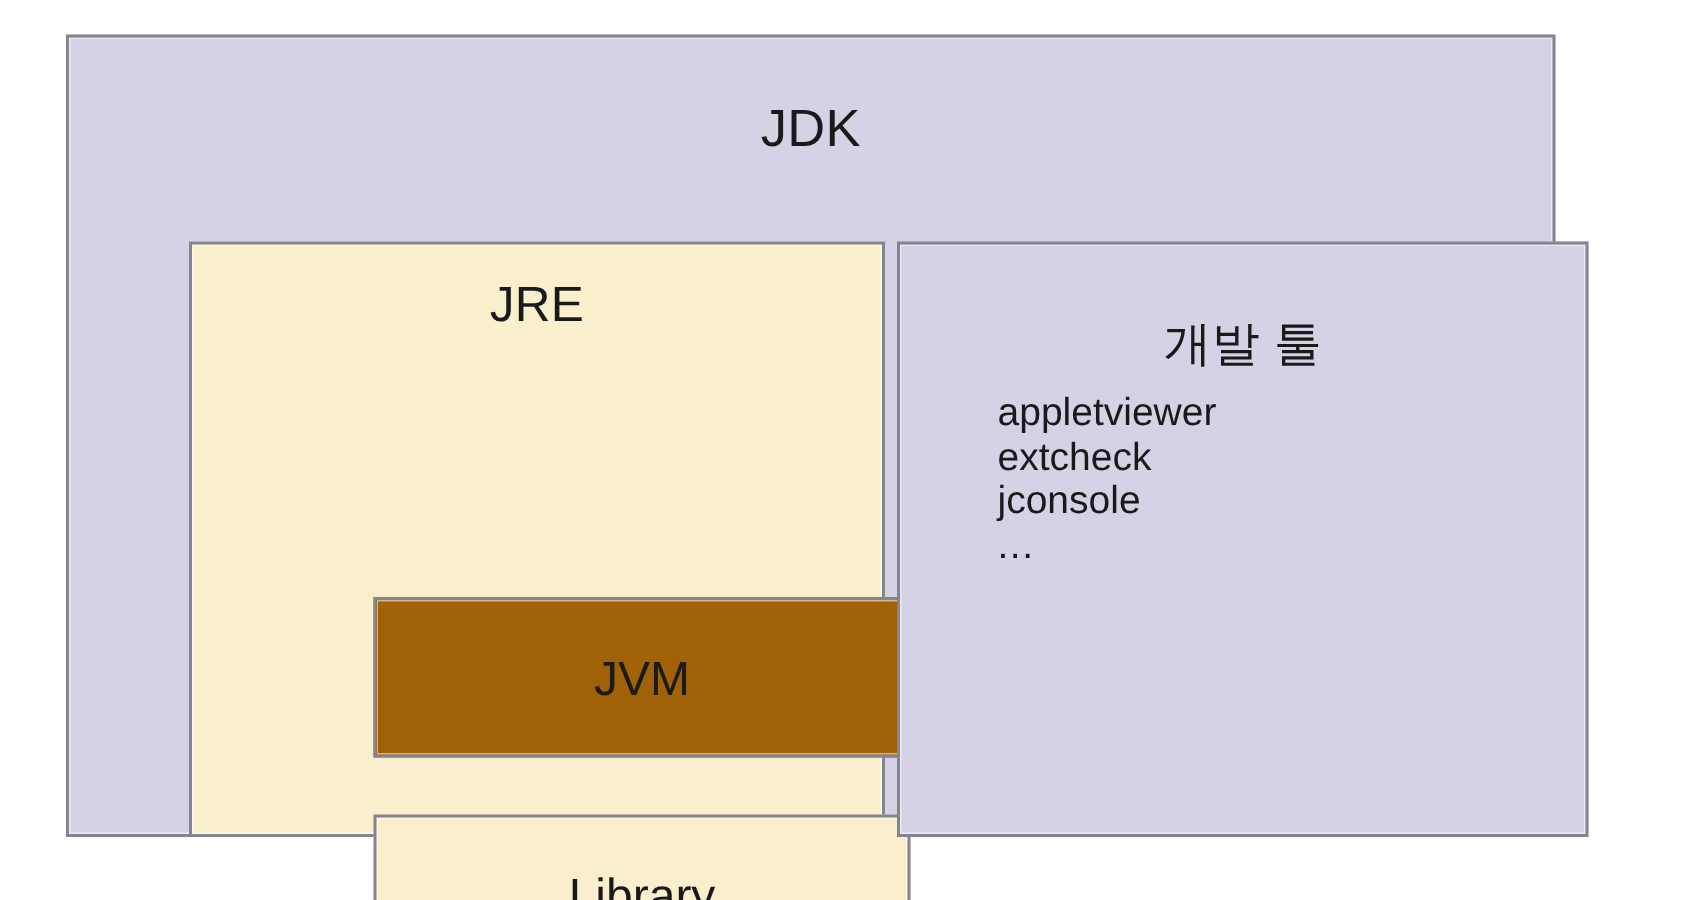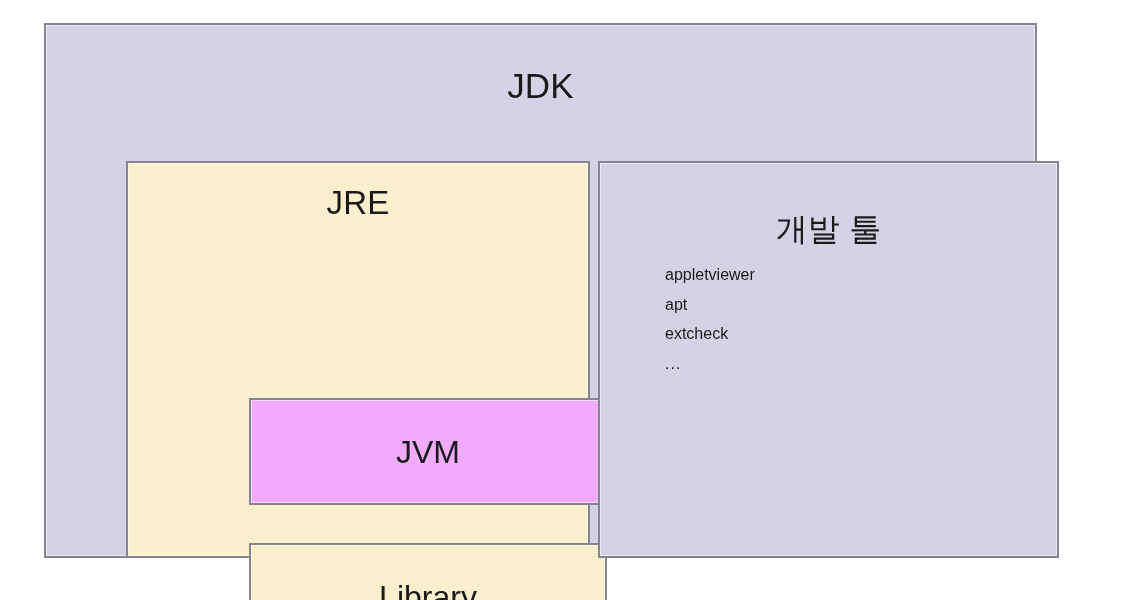--- a/index.html
+++ b/index.html
@@ -55,21 +55,21 @@
     width: 461px;
     height: 397px;
     background: #d5d2e5;
   }
 
   .box-jvm {
     left: 121px;
     top: 235px;
     width: 358px;
     height: 107px;
-    background: #f0abfc;
+    background: #a16207;
   }
 
   .box-library {
     left: 121px;
     top: 380px;
     width: 358px;
     height: 107px;
     background: #faefcd;
   }
 
@@ -119,21 +119,21 @@
   .tool-list {
     position: absolute;
     left: 65px;
     top: 97px;
     margin: 0;
     padding: 0;
     list-style: none;
   }
 
   .tool-list li {
-    font-size: 16px;
+    font-size: 26px;
     line-height: 29.5px;
     white-space: nowrap;
     color: #1a1a1a;
   }
 
   .tool-list li.ellipsis {
     letter-spacing: 1px;
   }
 </style>
 </head>
@@ -154,20 +154,20 @@
       <div class="box box-library">
         <div class="box-label-center">Library</div>
       </div>
     </div>
 
     <div class="box box-devtools">
       <div class="title title-devtools">개발 툴</div>
 
       <ul class="tool-list">
         <li>appletviewer</li>
-        <li>apt</li>
         <li>extcheck</li>
+        <li>jconsole</li>
         <li class="ellipsis">...</li>
       </ul>
     </div>
 
   </div>
 </div>
 
 </body></html>

